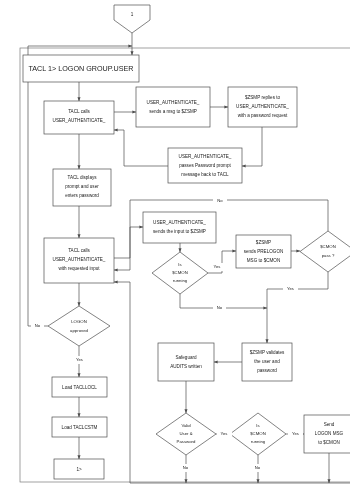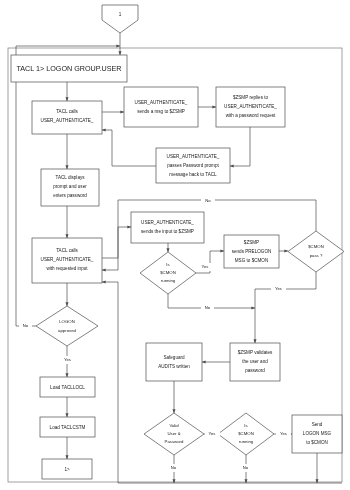--- a/index.html
+++ b/index.html
@@ -1,18 +1,18 @@
 <!DOCTYPE html>
 <html><head>
 <meta charset="utf-8">
 <style>
   html,body{margin:0;padding:0;background:#ffffff;}
   body{width:350px;height:490px;overflow:hidden;
        font-family:"Liberation Sans","DejaVu Sans",sans-serif;}
-  #chart{position:relative;width:334px;height:490px;}
+  #chart{position:relative;width:334px;height:490px;margin-left:12px;}
   svg{display:block;}
   .nodetext{font-size:4.6px;fill:#1a1a1a;text-anchor:middle;dominant-baseline:middle;}
   .bigtext{font-size:7.2px;fill:#1a1a1a;text-anchor:middle;dominant-baseline:middle;}
   .dmtext{font-size:4.3px;fill:#1a1a1a;text-anchor:middle;dominant-baseline:middle;}
   .edgelbl{font-size:4.2px;fill:#1a1a1a;text-anchor:middle;dominant-baseline:middle;}
   .box{fill:#ffffff;stroke:#4d4d4d;stroke-width:0.7;}
   .dia{fill:#ffffff;stroke:#4d4d4d;stroke-width:0.7;}
   .frame{fill:none;stroke:#7a7a7a;stroke-width:0.7;}
   .ln{stroke:#4d4d4d;stroke-width:0.7;fill:none;}
   .lbg{fill:#ffffff;}

